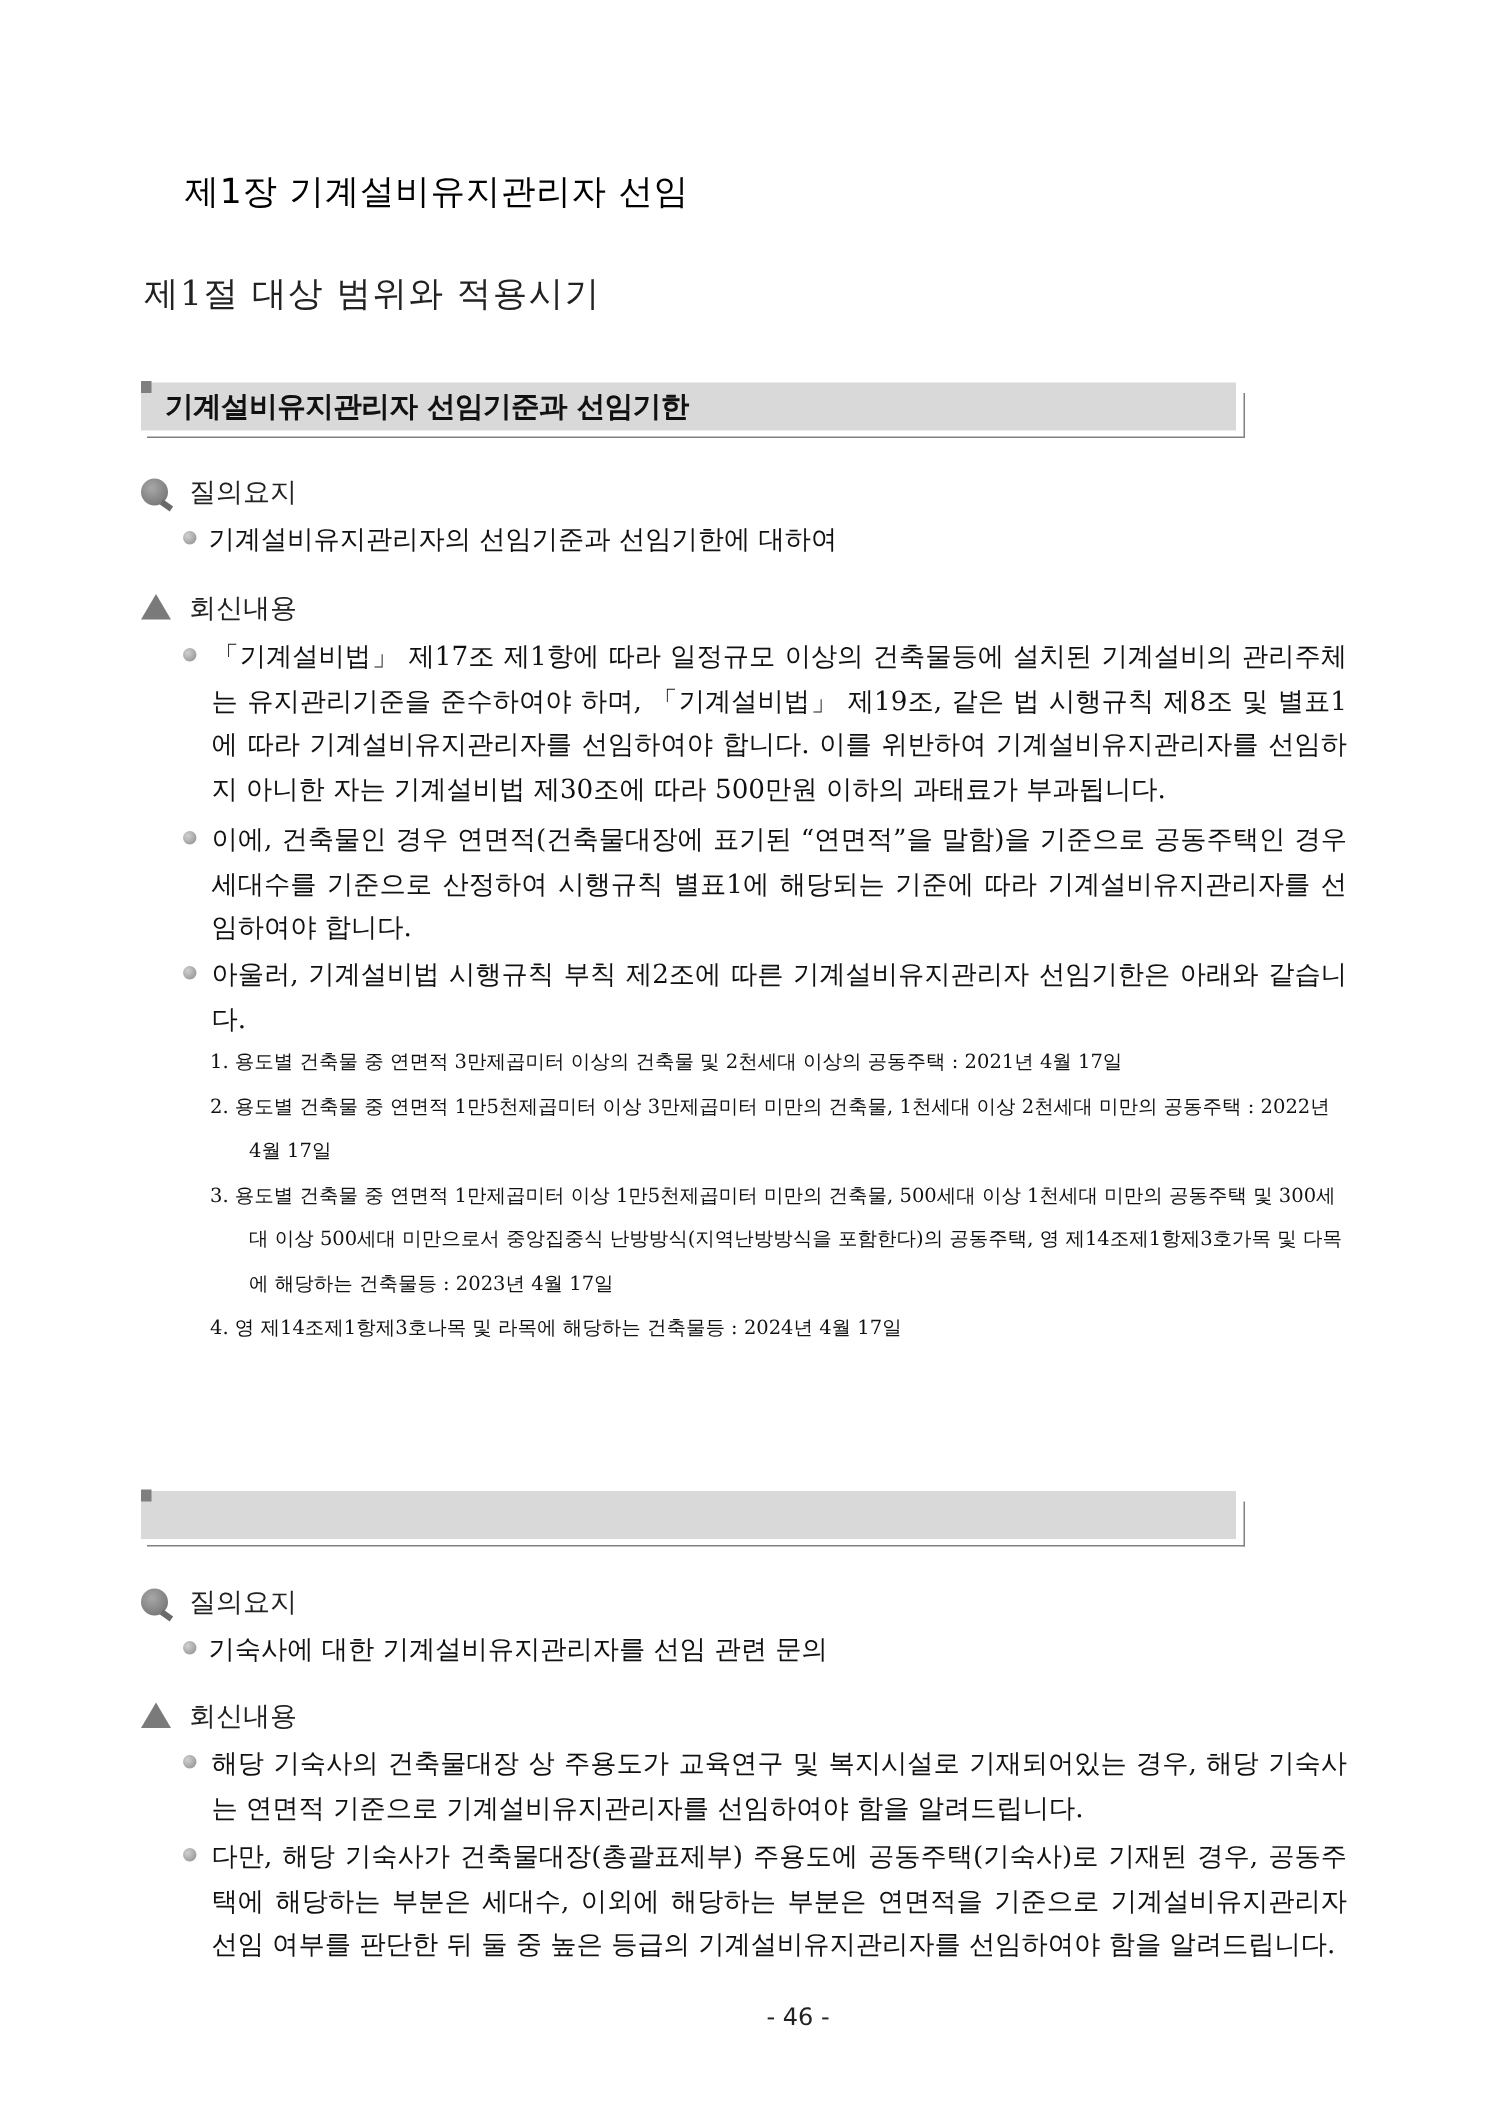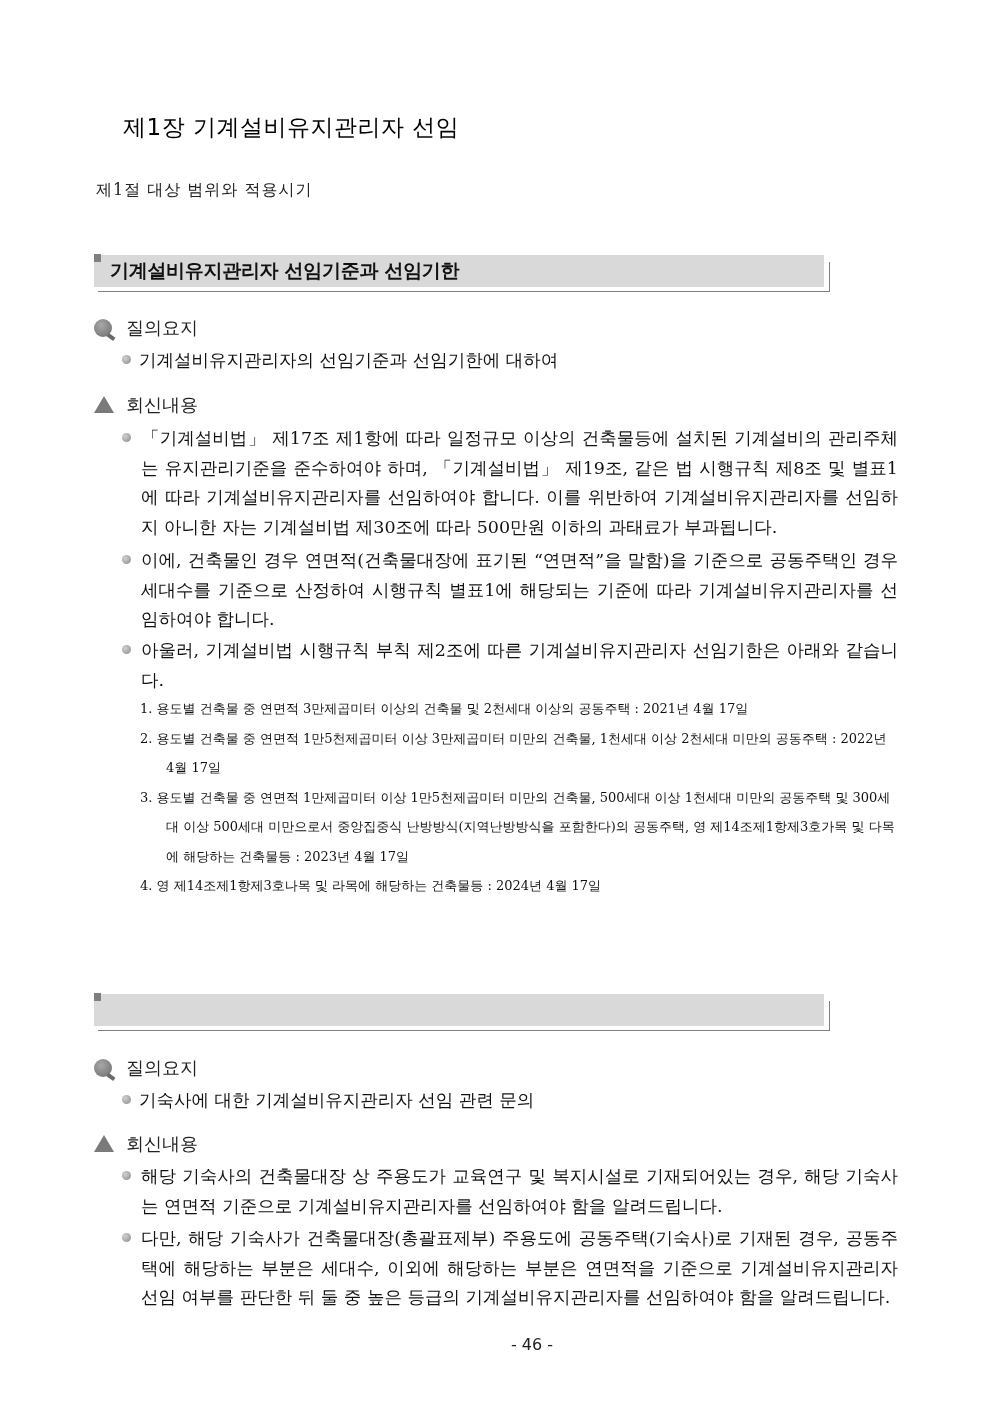--- a/index.html
+++ b/index.html
@@ -1,21 +1,21 @@
 <!DOCTYPE html>
 <html><head>
 <meta charset="utf-8">
 <style>
   html, body { margin:0; padding:0; background:#ffffff; }
   body { width:992px; height:1403px; position:relative; overflow:hidden;
          font-family:"DejaVu Serif","Liberation Serif",serif; color:#111; }
 
   .chapter-title { position:absolute; left:123px; top:112px; font-family:"DejaVu Sans","Liberation Sans",sans-serif;
                    font-weight:normal; font-size:23px; letter-spacing:0.5px; color:#000; }
-  .section-title { position:absolute; left:96px; top:180px; font-size:16px; letter-spacing:1px; color:#222; }
+  .section-title { position:absolute; left:96px; top:180px; font-size:23px; letter-spacing:1px; color:#222; }
 
   .topic-box { position:absolute; left:94px; width:736px; height:36px;padding-left:48px; }
   .topic-box .bg { position:absolute; left:0; top:1px; width:730px; height:32px; background:#d9d9d9; }
   .topic-box .marker { position:absolute; left:0; top:0; width:7px; height:8px; background:#7f7f7f; }
   .topic-box .rule-b { position:absolute; left:4px; top:37px; width:732px; height:1px; background:#808080; }
   .topic-box .rule-r { position:absolute; left:735px; top:8px; width:1px; height:30px; background:#808080; }
   .topic-box .label { position:absolute; left:16px; top:4px; font-family:"DejaVu Sans","Liberation Sans",sans-serif;
                       font-weight:bold; font-size:19px; color:#111; letter-spacing:-0.3px; }
 
   .qa-head { position:absolute; left:94px; font-size:18px; color:#222; display:flex; align-items:center; }
@@ -88,21 +88,21 @@
   <div class="rule-r"></div>
 </div>
 
 <div class="qa-head" style="top:1056px;">
   <span class="icon">
       <span class="icon-q"></span>
     </span>
   <span>질의요지</span>
 </div>
 <div class="bullet-line" style="top:1086px;">
-  <span class="dot"></span><span>기숙사에 대한 기계설비유지관리자 선임 관련 문의</span>
+  <span class="dot"></span><span>기숙사에 대한 기계설비유지관리자를 선임 관련 문의</span>
 </div>
 
 <div class="qa-head" style="top:1132px;">
   <span class="icon">
       <span class="icon-tri"></span>
     </span>
   <span>회신내용</span>
 </div>
 
 <div class="para" style="top:1162px;">

